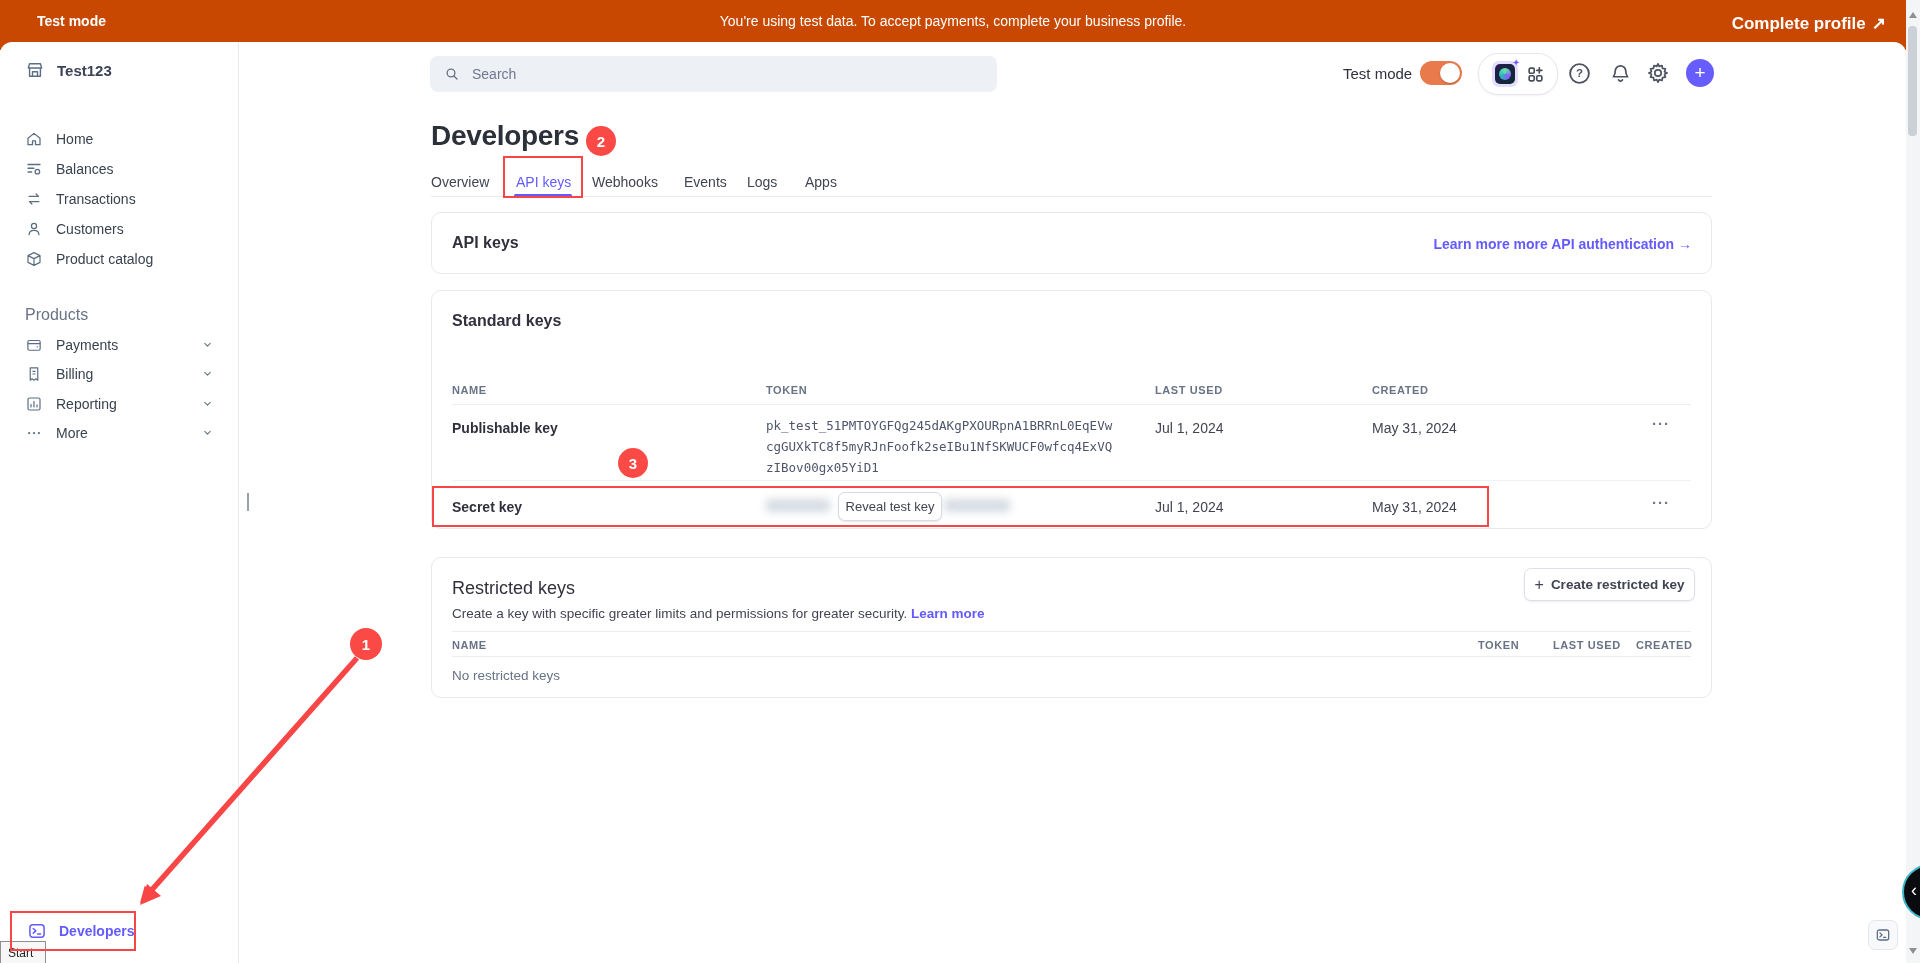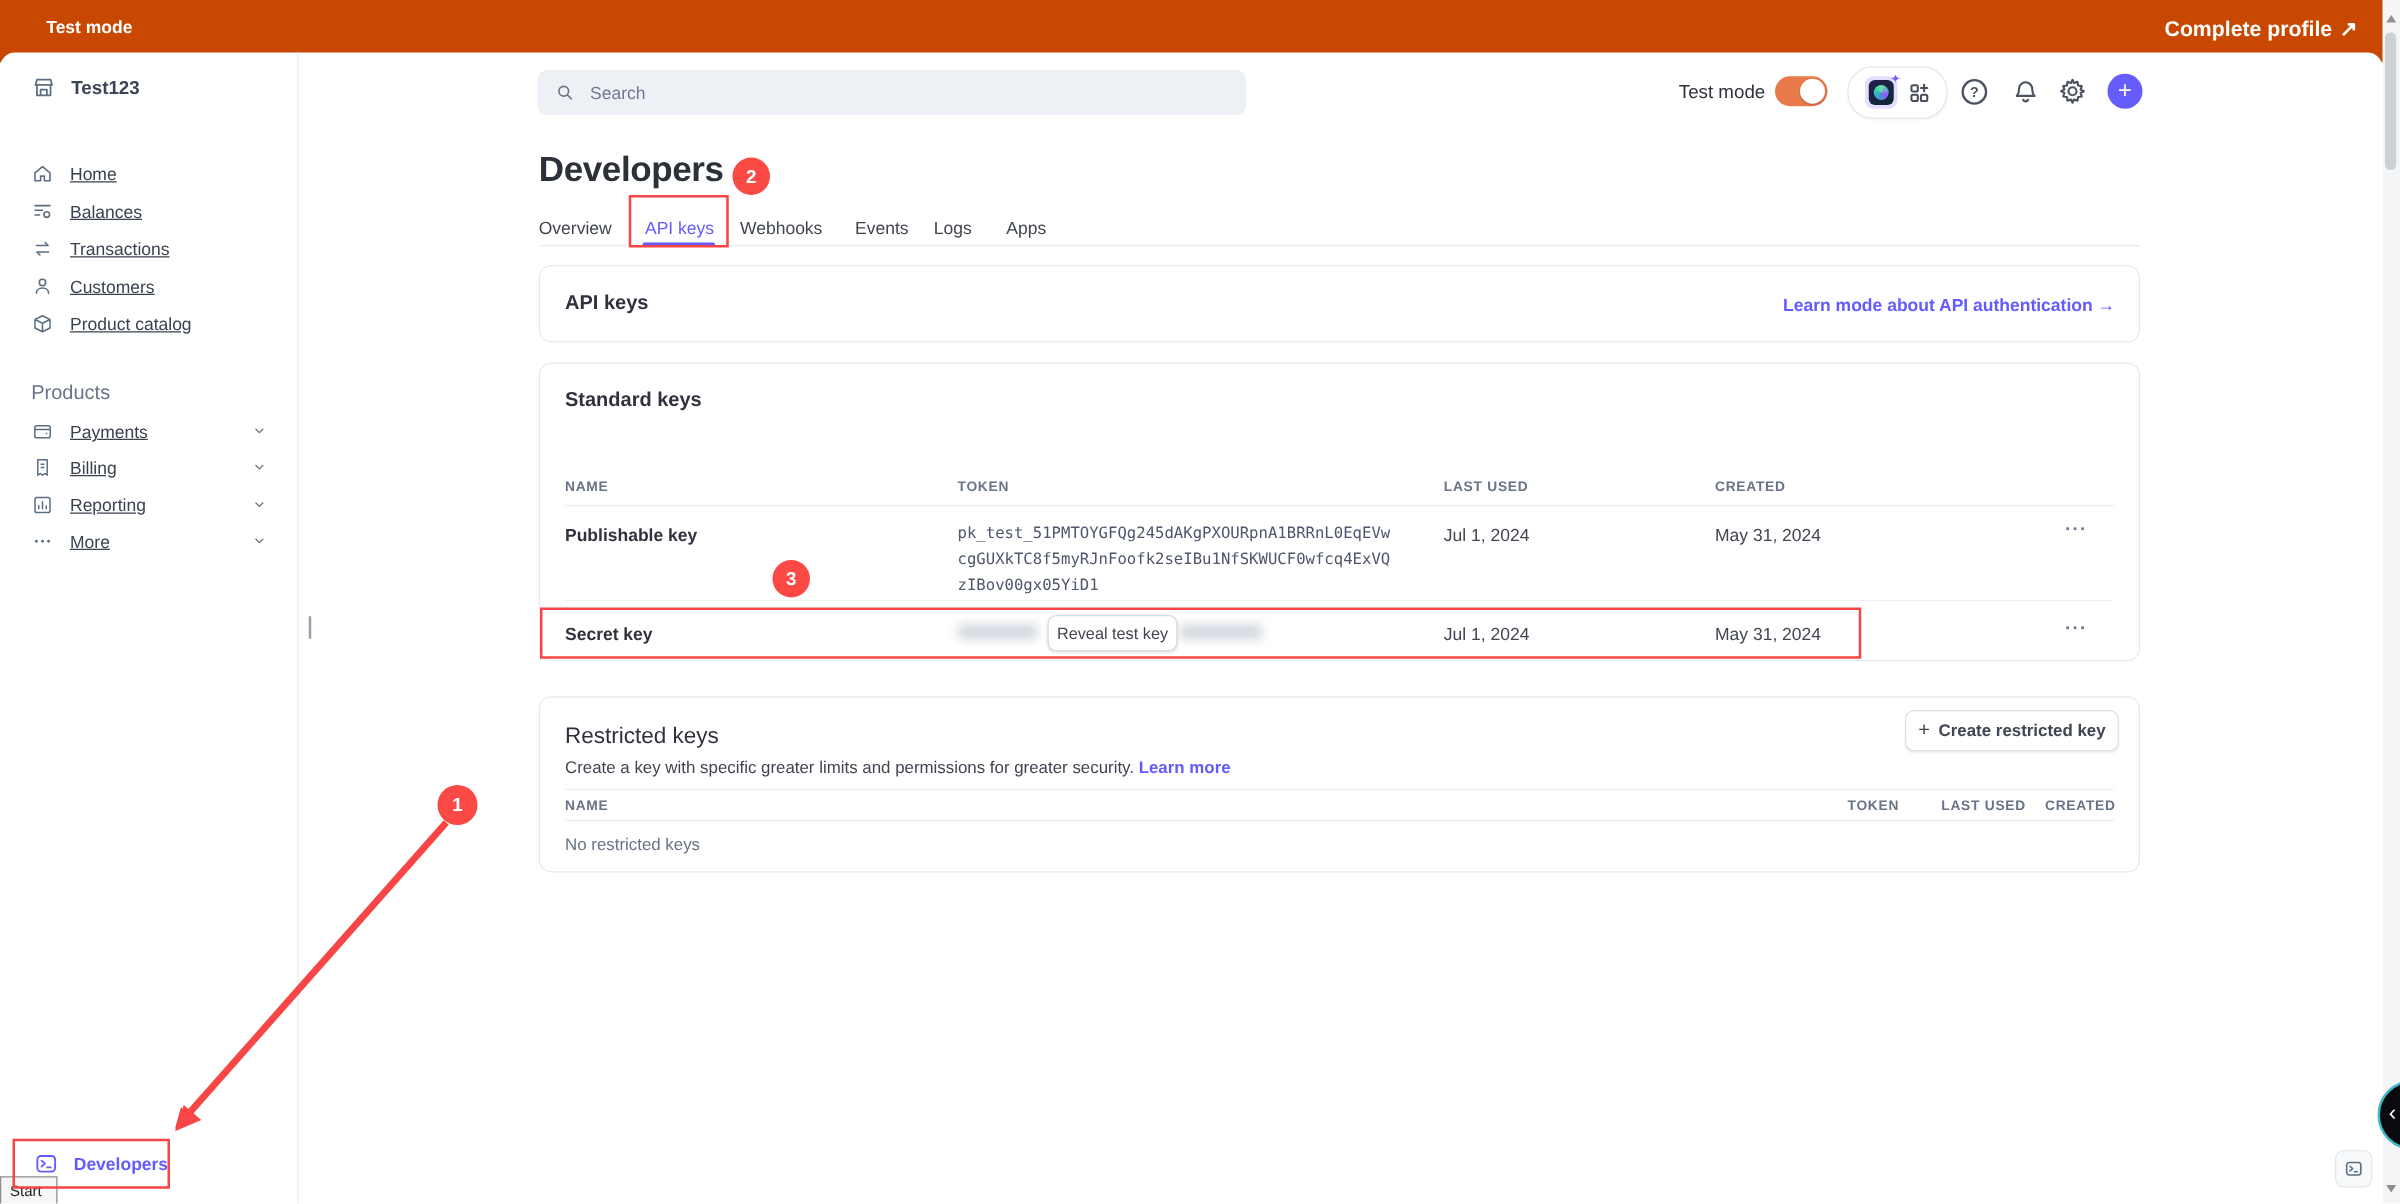--- a/index.html
+++ b/index.html
@@ -10,21 +10,21 @@
   .banner{position:absolute;left:0;top:0;width:1906px;height:50px;background:#c84801;color:#fff;}
   .banner-left{position:absolute;left:37px;top:13px;font-size:14px;font-weight:700;}
   .banner-msg{position:absolute;left:50%;transform:translateX(-50%);top:13px;font-size:14px;font-weight:400;white-space:nowrap;}
   .banner-action{position:absolute;right:20px;top:13px;font-size:17px;font-weight:700;cursor:pointer;display:flex;gap:6px;align-items:center;}
   
   .sheet{position:absolute;left:0;top:42px;width:1906px;height:921px;background:#fff;border-radius:12px 12px 0 0;}
   .side-divider{position:absolute;left:238px;top:42px;width:1px;height:921px;background:#e9ebf0;}
   
   .acct{position:absolute;left:25px;top:60px;display:flex;align-items:center;gap:12px;color:#3c4257;font-size:15px;font-weight:700;}
   .nav-item{position:absolute;left:25px;width:188px;height:30px;display:flex;align-items:center;gap:13px;
-            color:#39424e;font-size:14px;cursor:pointer;text-decoration:underline;}
+            color:#39424e;font-size:14px;cursor:pointer;}
   .nav-item .chev{margin-left:auto;color:#687385;}
   .icon{display:inline-flex;align-items:center;justify-content:center;color:#5b6e84;flex:0 0 auto;}
   .sec-label{position:absolute;left:25px;top:306px;font-size:16px;color:#687385;}
   .dev-item{position:absolute;left:27px;top:921px;display:flex;align-items:center;gap:12px;color:#635bff;
             font-size:14px;font-weight:700;cursor:pointer;}
   
   .search{position:absolute;left:430px;top:56px;width:567px;height:36px;background:#edf0f4;border-radius:8px;
           display:flex;align-items:center;gap:10px;padding:0 0 0 14px;box-sizing:border-box;}
   .search input{border:none;background:transparent;outline:none;font-size:14px;color:#30313d;width:480px;
                 font-family:"Liberation Sans",sans-serif;}
@@ -94,20 +94,21 @@
 
 <div id="screen">
 
   <div class="sb-track"></div>
   <div class="sb-up"></div>
   <div class="sb-thumb"></div>
   <div class="sb-down"></div>
 
   <div class="banner">
     <div class="banner-left">Test mode</div>
+    <div class="banner-msg">You're using test data. To accept payments, complete your business profile.</div>
     <div class="banner-action">
       <span>Complete profile</span>
       <span>↗</span>
     </div>
   </div>
 
   <div class="sheet"></div>
   <div class="side-divider"></div>
 
   <div class="acct">
@@ -282,21 +283,21 @@
   <div class="tab" style="left:592px;">Webhooks</div>
   <div class="tab" style="left:684px;">Events</div>
   <div class="tab" style="left:747px;">Logs</div>
   <div class="tab" style="left:805px;">Apps</div>
   <div class="tab-underline"></div>
   <div class="tabs-divider"></div>
 
   <div class="card" style="top:212px;height:62px;"></div>
   <div class="abs h16" style="left:452px;top:234px;">API keys</div>
   <div class="abs" style="right:228px;top:236px;font-size:14px;">
-    <span class="link">Learn mode about API authentication</span>
+    <span class="link">Learn more more API authentication</span>
     <span class="link">→</span>
   </div>
 
   <div class="card" style="top:290px;height:239px;"></div>
   <div class="abs h16" style="left:452px;top:312px;">Standard keys</div>
 
   <div class="th" style="left:452px;top:384px;">NAME</div>
   <div class="th" style="left:766px;top:384px;">TOKEN</div>
   <div class="th" style="left:1155px;top:384px;">LAST USED</div>
   <div class="th" style="left:1372px;top:384px;">CREATED</div>

